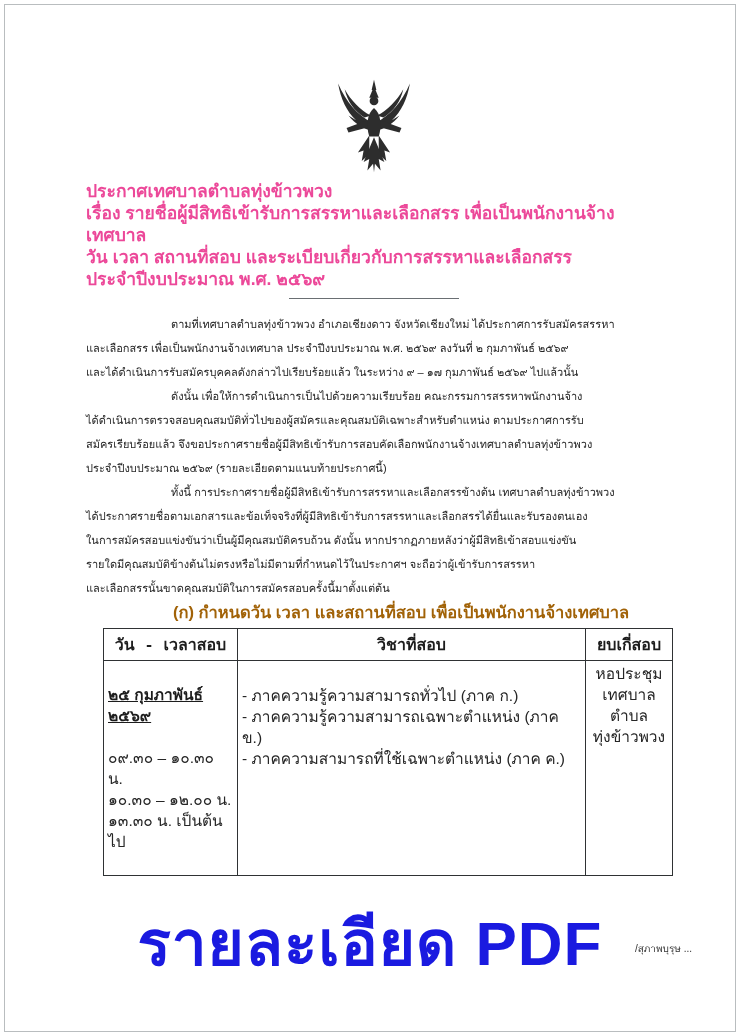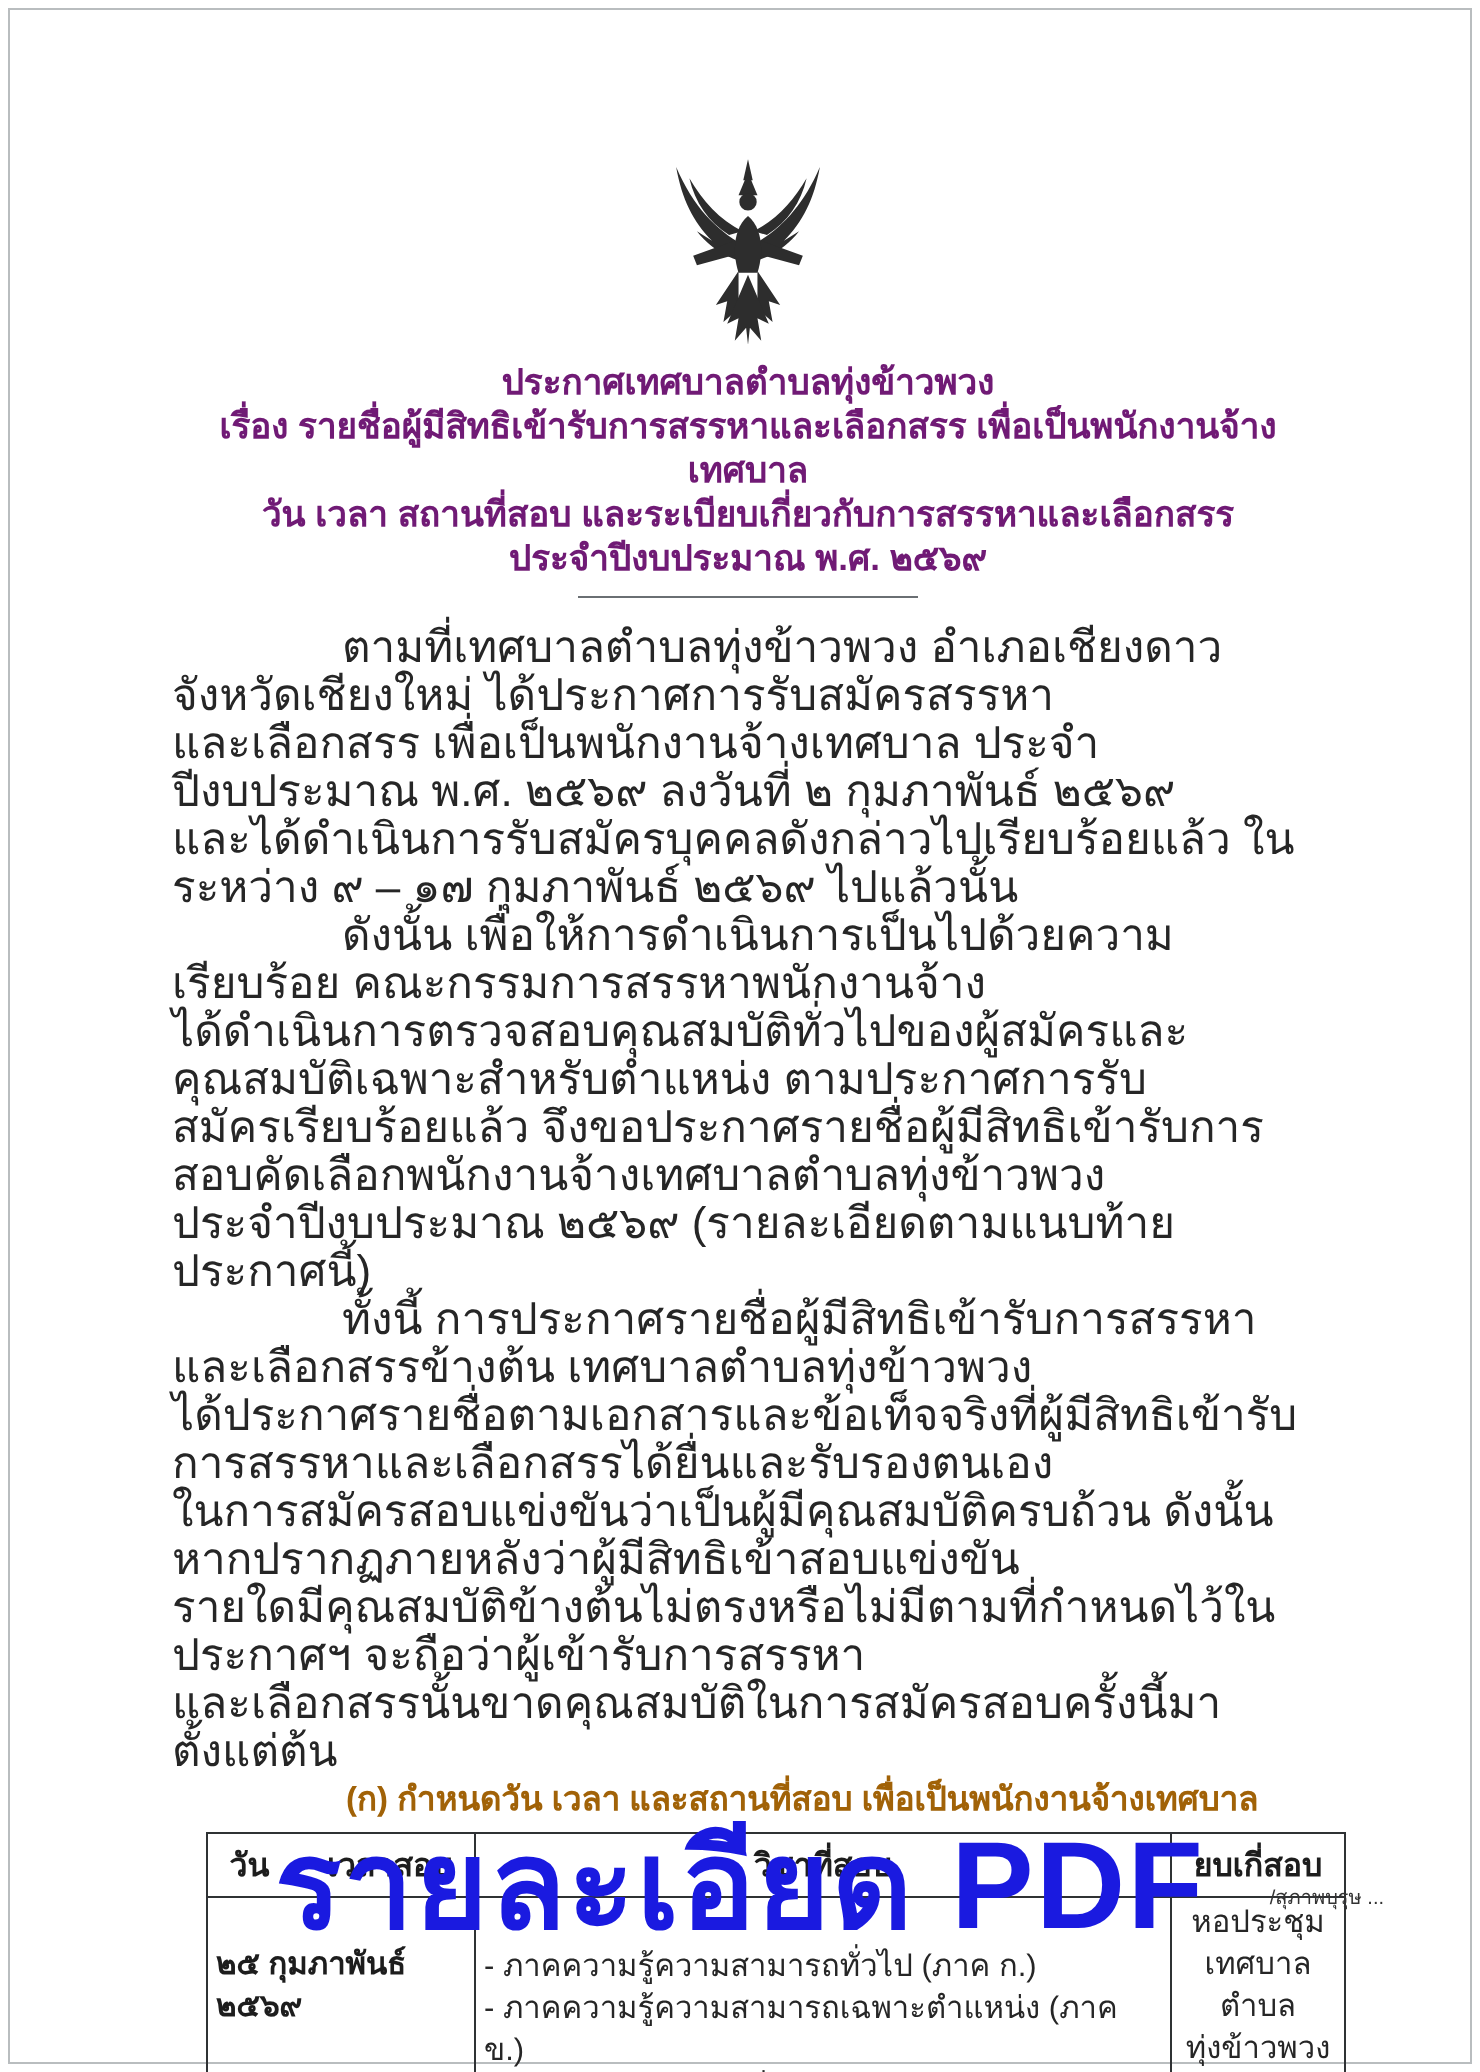--- a/index.html
+++ b/index.html
@@ -19,35 +19,35 @@
     padding:0 73px 0 81px;
     box-sizing:border-box;
   }
   .emblem{
     display:block;
     margin:72px auto 0 auto;
     width:104px;height:98px;
   }
   .title{
     margin-top:5px;
-    text-align:center;
+    text-align:left;
     font-weight:bold;
     font-size:17.5px;
     line-height:22px;
     white-space:pre-line;
-    color:#701a75;
+    color:#ec4899;
   }
   .rule{
     width:170px;height:0;
     border-top:1.6px solid #6a6f73;
     margin:8px auto 0 auto;
   }
   .para{
     margin:0;
-    font-size:22px;
+    font-size:11px;
     line-height:24px;
     white-space:pre-line;
     text-indent:85px;
   }
   .para.first{margin-top:13px;}
   .heading{
     font-weight:bold;
     font-size:16.5px;
     line-height:24px;
     padding-left:87px;
@@ -68,21 +68,21 @@
   table.exam th{
     font-weight:bold;
     text-align:center;
     font-size:16px;
     padding:3px 2px;
     color:#1d1d1d;
     font-family:Liberation Mono, monospace;
   }
   col.c1{width:134px;} col.c2{width:348px;} col.c3{width:87px;}
   .cell-date{white-space:pre-line;line-height:21px;padding-left:8px;}
-  .date-bold{font-weight:bold;color:#1d1d1d;}
+  .date-bold{font-weight:bold;color:#1d1d1d;text-decoration:underline;}
   .cell-subjects{white-space:pre-line;line-height:21px;padding-left:10px;}
   .cell-subjects.skipline{padding-top:24px;}
   .cell-location{white-space:pre-line;line-height:21px;text-align:center;}
   .continuation{
     position:absolute;
     right:43px;top:936px;
     font-size:10px;
     color:#333;
   }
   .watermark{

